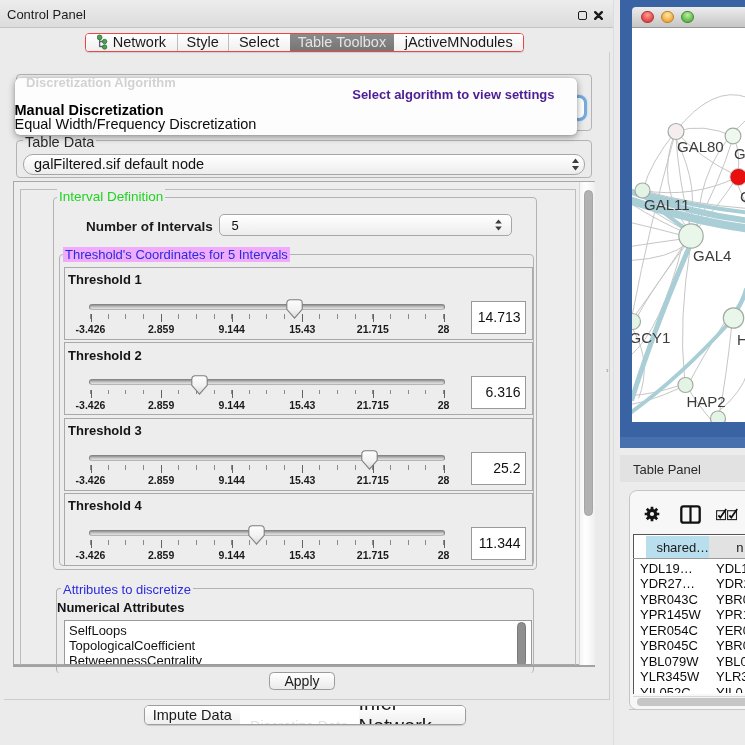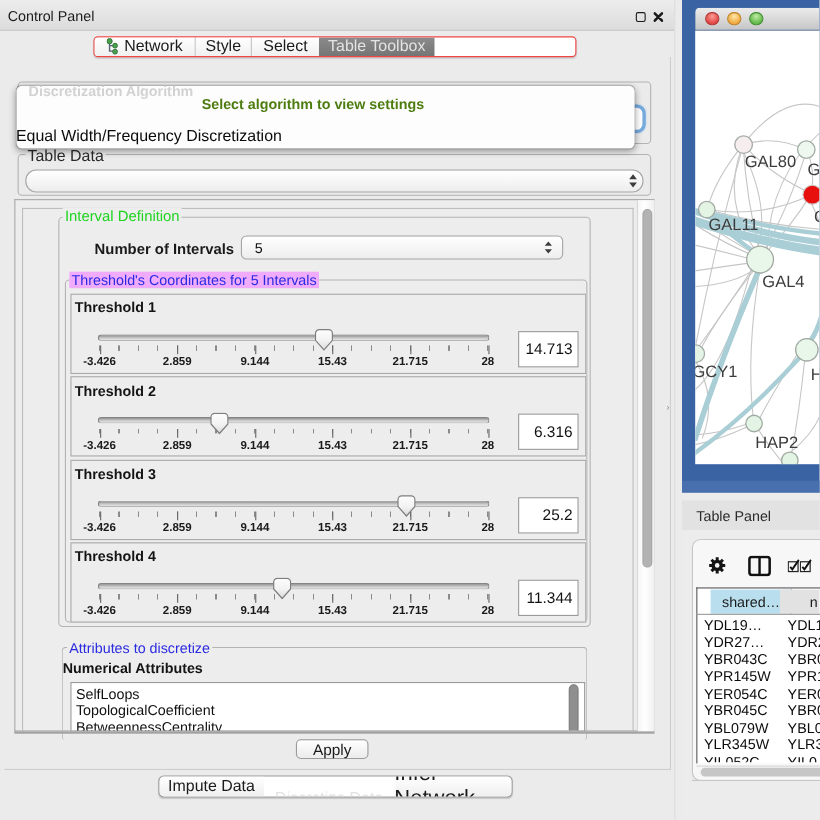--- a/index.html
+++ b/index.html
@@ -23,26 +23,28 @@
           <path d="M2.6,4 V13 M2.6,7.5 H7 M2.6,12.5 H7" stroke="#5a6375" stroke-width="1.3" fill="none"></path>
           <circle cx="2.6" cy="3.4" r="2.4" fill="#49a14f" stroke="#2c6e33" stroke-width="0.8"></circle>
           <circle cx="7.6" cy="7.5" r="2.2" fill="#49a14f" stroke="#2c6e33" stroke-width="0.8"></circle>
           <circle cx="7.6" cy="13" r="2.2" fill="#49a14f" stroke="#2c6e33" stroke-width="0.8"></circle>
         </svg>
         <span style="font-size:14.5px;color:#1a1a1a;">Network</span>
       </div>
 <div style="width:51px;height:100%;display:flex;align-items:center;justify-content:center;background:linear-gradient(#fff,#f0f0f0);border-right:1px solid #bdbdbd;font-size:14.5px;color:#1a1a1a;">Style</div>
 <div style="width:61px;height:100%;display:flex;align-items:center;justify-content:center;background:linear-gradient(#fff,#f0f0f0);font-size:14.5px;color:#1a1a1a;">Select</div>
 <div style="width:105px;height:100%;display:flex;align-items:center;justify-content:center;background:linear-gradient(#8b8b8b,#757575);font-size:14.5px;color:#e4e4e4;">Table Toolbox</div>
+<div style="width:129px;height:100%;display:flex;align-items:center;justify-content:center;background:linear-gradient(#fff,#f0f0f0);font-size:14.5px;color:#1a1a1a;">jActiveMNodules</div>
 </div>
 <div class="abs" style="left:16px;top:74px;width:576px;height:57px;border:1px solid #b3b3b3;border-radius:4px;"></div>
 <div class="abs" style="left:570px;top:95px;width:17px;height:26px;border:3px solid #76a9dc;border-radius:8px;background:#fff;box-shadow:0 0 2px #9cc3e8;"></div>
 <div class="abs" style="left:16px;top:139.5px;width:576px;height:38.5px;border:1px solid #b3b3b3;border-radius:4px;"></div>
 <div class="abs" style="left:23px;top:133.5px;background:#ebebeb;padding:0 2px;font-size:14.5px;color:#2a2a2a;">Table Data</div>
 <div class="abs" style="left:23px;top:154px;width:561.5px;height:20.5px;background:linear-gradient(#ffffff,#ededed);border:1px solid #a6a6a6;border-radius:10px;"></div>
+<div class="abs" style="left:34px;top:155.5px;font-size:14.5px;color:#111;">galFiltered.sif default node</div>
 <svg class="abs" style="left:571px;top:158px;" width="9" height="13" viewBox="0 0 9 13">
       <path d="M4.5,0.5 L8,5 H1 Z" fill="#3c3c3c"></path>
       <path d="M4.5,12.5 L8,8 H1 Z" fill="#3c3c3c"></path>
     </svg>
 <div class="abs" style="left:13px;top:181px;width:582px;height:484px;background:#ededed;border:1px solid #a8a8a8;border-right-color:#bdbdbd;"></div>
 <div class="abs" style="left:19.5px;top:188.5px;width:556.5px;height:478px;border:1px solid #bdbdbd;border-bottom:none;"></div>
 <div class="abs" style="left:52.5px;top:196.5px;width:484.5px;height:373px;border:1px solid #b3b3b3;border-radius:4px;"></div>
 <div class="abs" style="left:57px;top:189px;background:#ededed;padding:0 2px;font-size:13.5px;color:#1fd41f;">Interval Definition</div>
 <div class="abs" style="left:86px;top:218.5px;font-size:13.5px;font-weight:bold;color:#1a1a1a;">Number of Intervals</div>
 <div class="abs" style="left:218.5px;top:214px;width:293px;height:22px;background:linear-gradient(#ffffff,#ededed);border:1px solid #a6a6a6;border-radius:5px;"></div>
@@ -295,15 +297,16 @@
 <div class="abs" style="left:7.5px;top:110.6px;font-size:13px;color:#0c0c0c;">YLR345W</div>
 <div class="abs" style="left:83.5px;top:110.6px;font-size:13px;color:#0c0c0c;">YLR3</div>
 <div class="abs" style="left:7.5px;top:126.1px;font-size:13px;color:#0c0c0c;">YIL052C</div>
 <div class="abs" style="left:83.5px;top:126.1px;font-size:13px;color:#0c0c0c;">YIL0</div>
 </div>
 <div class="abs" style="left:633px;top:695.5px;width:112px;height:11px;background:#f6f6f6;border-top:1px solid #d8d8d8;"></div>
 <div class="abs" style="left:637px;top:697.5px;width:112px;height:8px;background:#c6c6c6;border-radius:4px;"></div>
 <div class="abs" style="left:629px;top:708.5px;width:120px;height:1px;background:#c6c6c6;"></div>
 <div class="abs" style="left:14.5px;top:77.5px;width:562.5px;height:57px;background:#fdfdfd;border-radius:5px;box-shadow:0 2px 7px rgba(0,0,0,0.4), 0 0 1px rgba(0,0,0,0.3);"></div>
 <div class="abs" style="left:26px;top:74.5px;font-size:13px;font-weight:bold;color:#d2d2d2;">Discretization Algorithm</div>
-<div class="abs" style="left:14.5px;top:86.5px;width:540px;text-align:center;font-size:13px;font-weight:bold;color:#4d7c0f;">Select algorithm to view settings</div>
+<div class="abs" style="left:14.5px;top:86.5px;width:540px;text-align:right;font-size:13px;font-weight:bold;color:#4c1d95;">Select algorithm to view settings</div>
+<div class="abs" style="left:14.5px;top:101.5px;font-size:14.5px;font-weight:bold;color:#000;">Manual Discretization</div>
 <div class="abs" style="left:14.5px;top:115.5px;font-size:14.5px;color:#0a0a0a;">Equal Width/Frequency Discretization</div>
 </div>
 
 </body></html>

